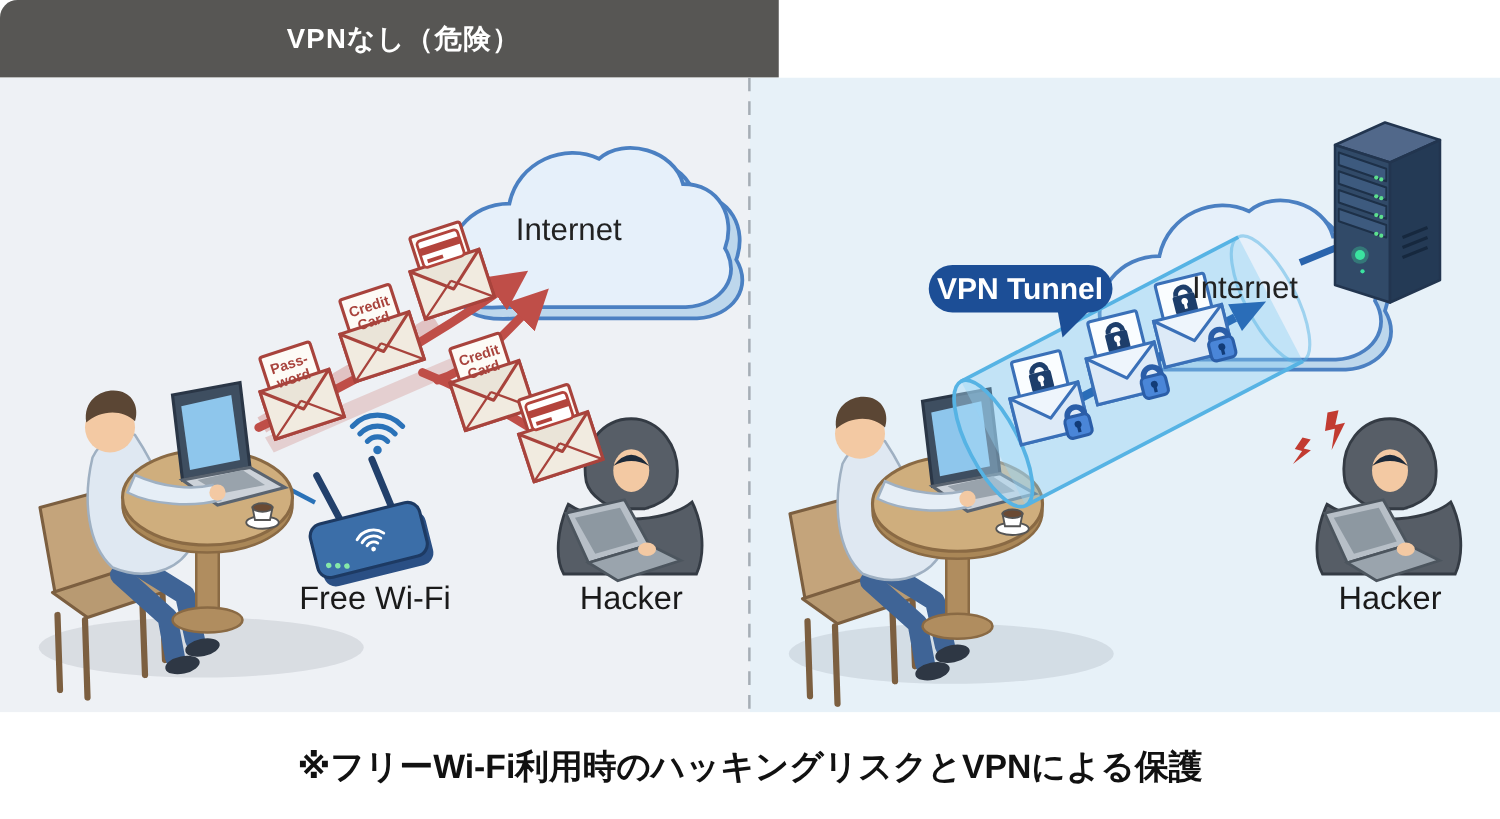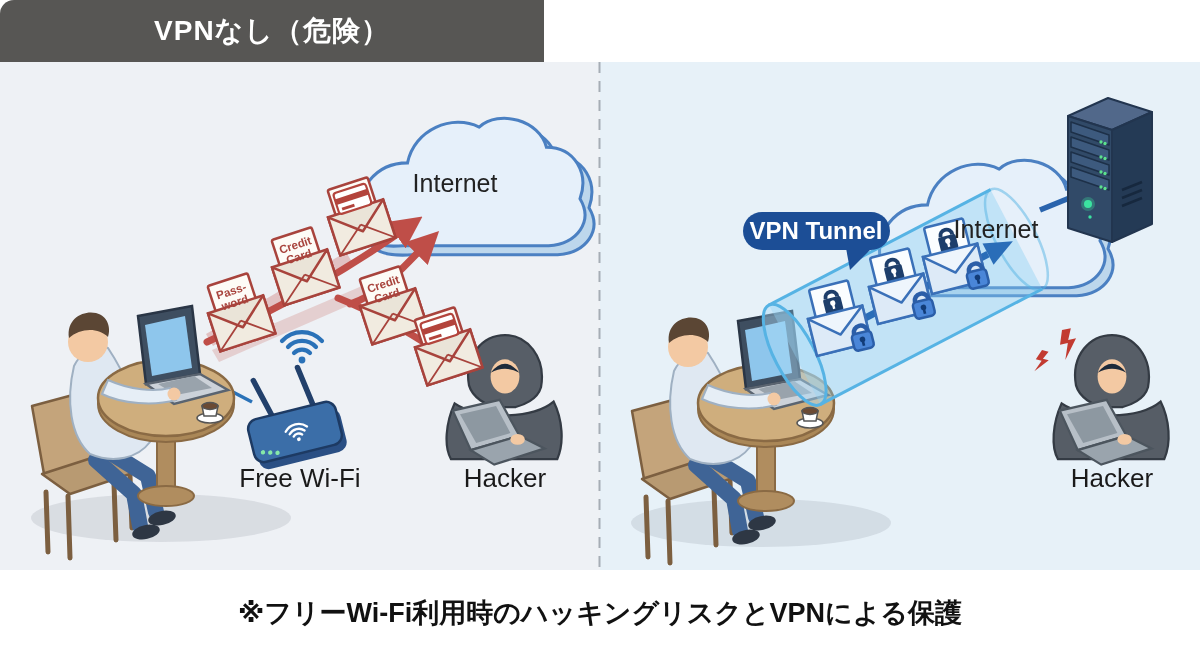--- a/index.html
+++ b/index.html
@@ -3,22 +3,22 @@
 <meta charset="utf-8">
 <style>
   :root{
     --header_gray:#575654; --header_blue:#1659A8; --panel_left_bg:#EEF1F5;
     --panel_right_bg:#E7F1F8; --footer_bg:#FFFFFF; --text_dark:#1A1A1A;
   }
   html,body{margin:0;padding:0;background:#fff;}
   .page{position:relative;width:1200px;height:655px;overflow:hidden;border-radius:14px;
         font-family:"Liberation Sans","DejaVu Sans",sans-serif;}
   .headers{position:absolute;top:0;left:0;width:1200px;height:62px;display:flex;}
-  .hdr{width:544px;height:62px;display:flex;align-items:center;justify-content:center;
-       color:#fff;font-size:28px;font-weight:bold;letter-spacing:1px;}
+  .hdr{width:600px;height:62px;display:flex;align-items:center;justify-content:center;
+       color:#fff;font-size:22px;font-weight:bold;letter-spacing:1px;padding-left:23px;}
   .hdr.left{background:var(--header_gray);}
   .hdr.right{background:var(--header_blue);}
   .scene{position:absolute;top:62px;left:0;width:1200px;height:508px;}
   .footer{position:absolute;left:0;top:570px;width:1200px;height:85px;background:var(--footer_bg);
           display:flex;align-items:center;justify-content:center;text-align:right;}
   .caption{font-size:27px;font-weight:bold;color:#111;}
   text{font-family:"Liberation Sans","DejaVu Sans",sans-serif;}
   .scene-label{font-size:26px;font-weight:500;fill:#1a1a1a;}
   .cloud-label{font-size:25px;font-weight:500;fill:#222;}
   .env-label{font-size:11.5px;font-weight:bold;fill:#a8433c;}

